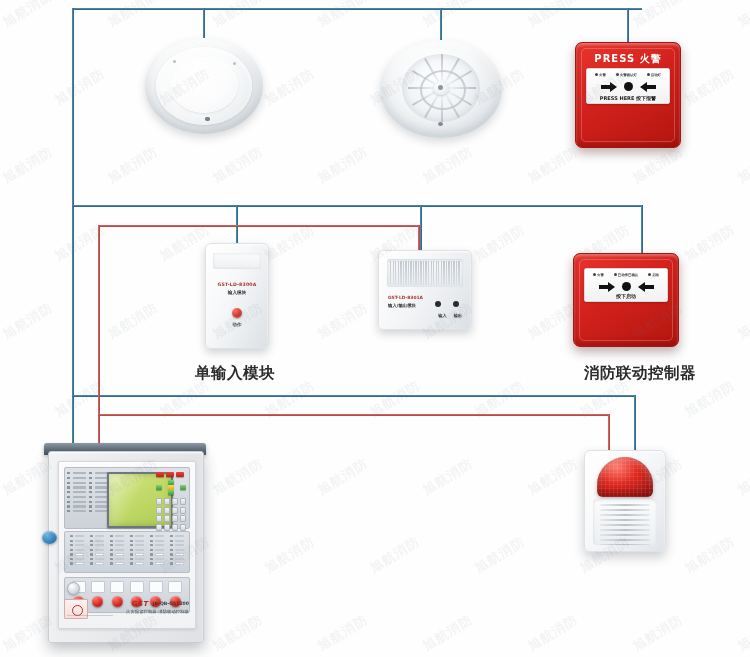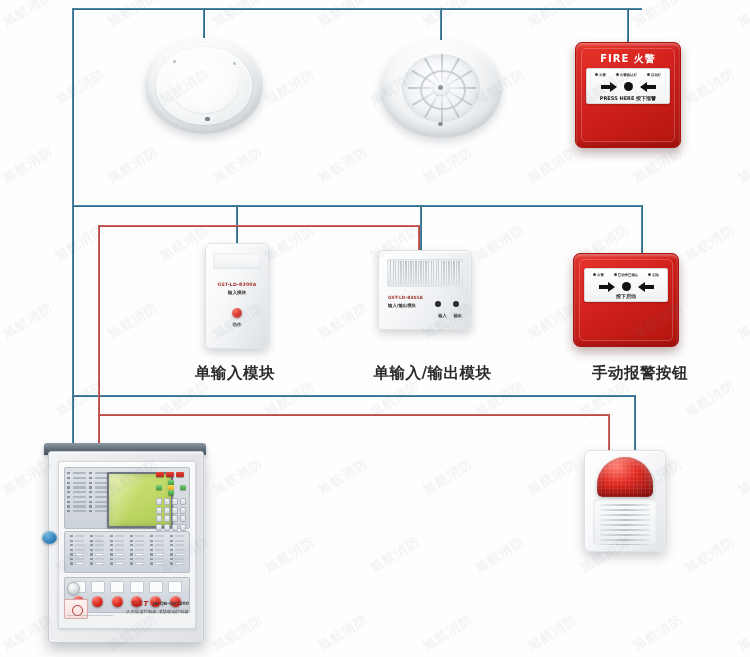--- a/index.html
+++ b/index.html
@@ -420,21 +420,21 @@
         <div class="heat-hub"></div>
         <div class="heat-hub-dot"></div>
       </div>
       <div class="heat-led"></div>
     </div>
   </div>
 
   <div class="device" style="left:575px;top:42px;">
     <div class="mcp">
       <div class="mcp-inner"></div>
-      <div class="mcp-fire">FIRE 火警</div>
+      <div class="mcp-fire">PRESS 火警</div>
       <div class="mcp-plate">
         <div class="mcp-legend">
           <span>
               <i></i>
               <b>火警</b>
             </span>
           <span>
               <i></i>
               <b>火警确认灯</b>
             </span>
@@ -501,21 +501,20 @@
       <div class="mod2-dots">
           <i></i>
           <i></i>
         </div>
       <div class="mod2-ports">
         <span>输入</span>
         <span>输出</span>
       </div>
     </div>
   </div>
-  <div class="label" style="left:340px;top:363px;width:185px;">单输入/输出模块</div>
 
   <div class="device" style="left:573px;top:253px;">
     <div class="hcp">
       <div class="mcp-inner"></div>
       <div class="hcp-plate">
         <div class="mcp-legend">
           <span>
               <i></i>
               <b>火警</b>
             </span>
@@ -530,21 +529,21 @@
         </div>
         <div class="mcp-arrows">
           <span class="arrow-r"></span>
           <span class="mcp-dot"></span>
           <span class="arrow-l"></span>
         </div>
         <div class="mcp-press">按下启动</div>
       </div>
     </div>
   </div>
-  <div class="label" style="left:540px;top:363px;width:200px;">手动报警按钮</div>
+  <div class="label" style="left:540px;top:363px;width:200px;">消防联动控制器</div>
 
   <div class="device" style="left:584px;top:450px;">
     <div class="sounder">
       <div class="snd-dome"></div>
       <div class="snd-base">
         <i></i>
           <i></i>
           <i></i>
           <i></i>
           <i></i>

